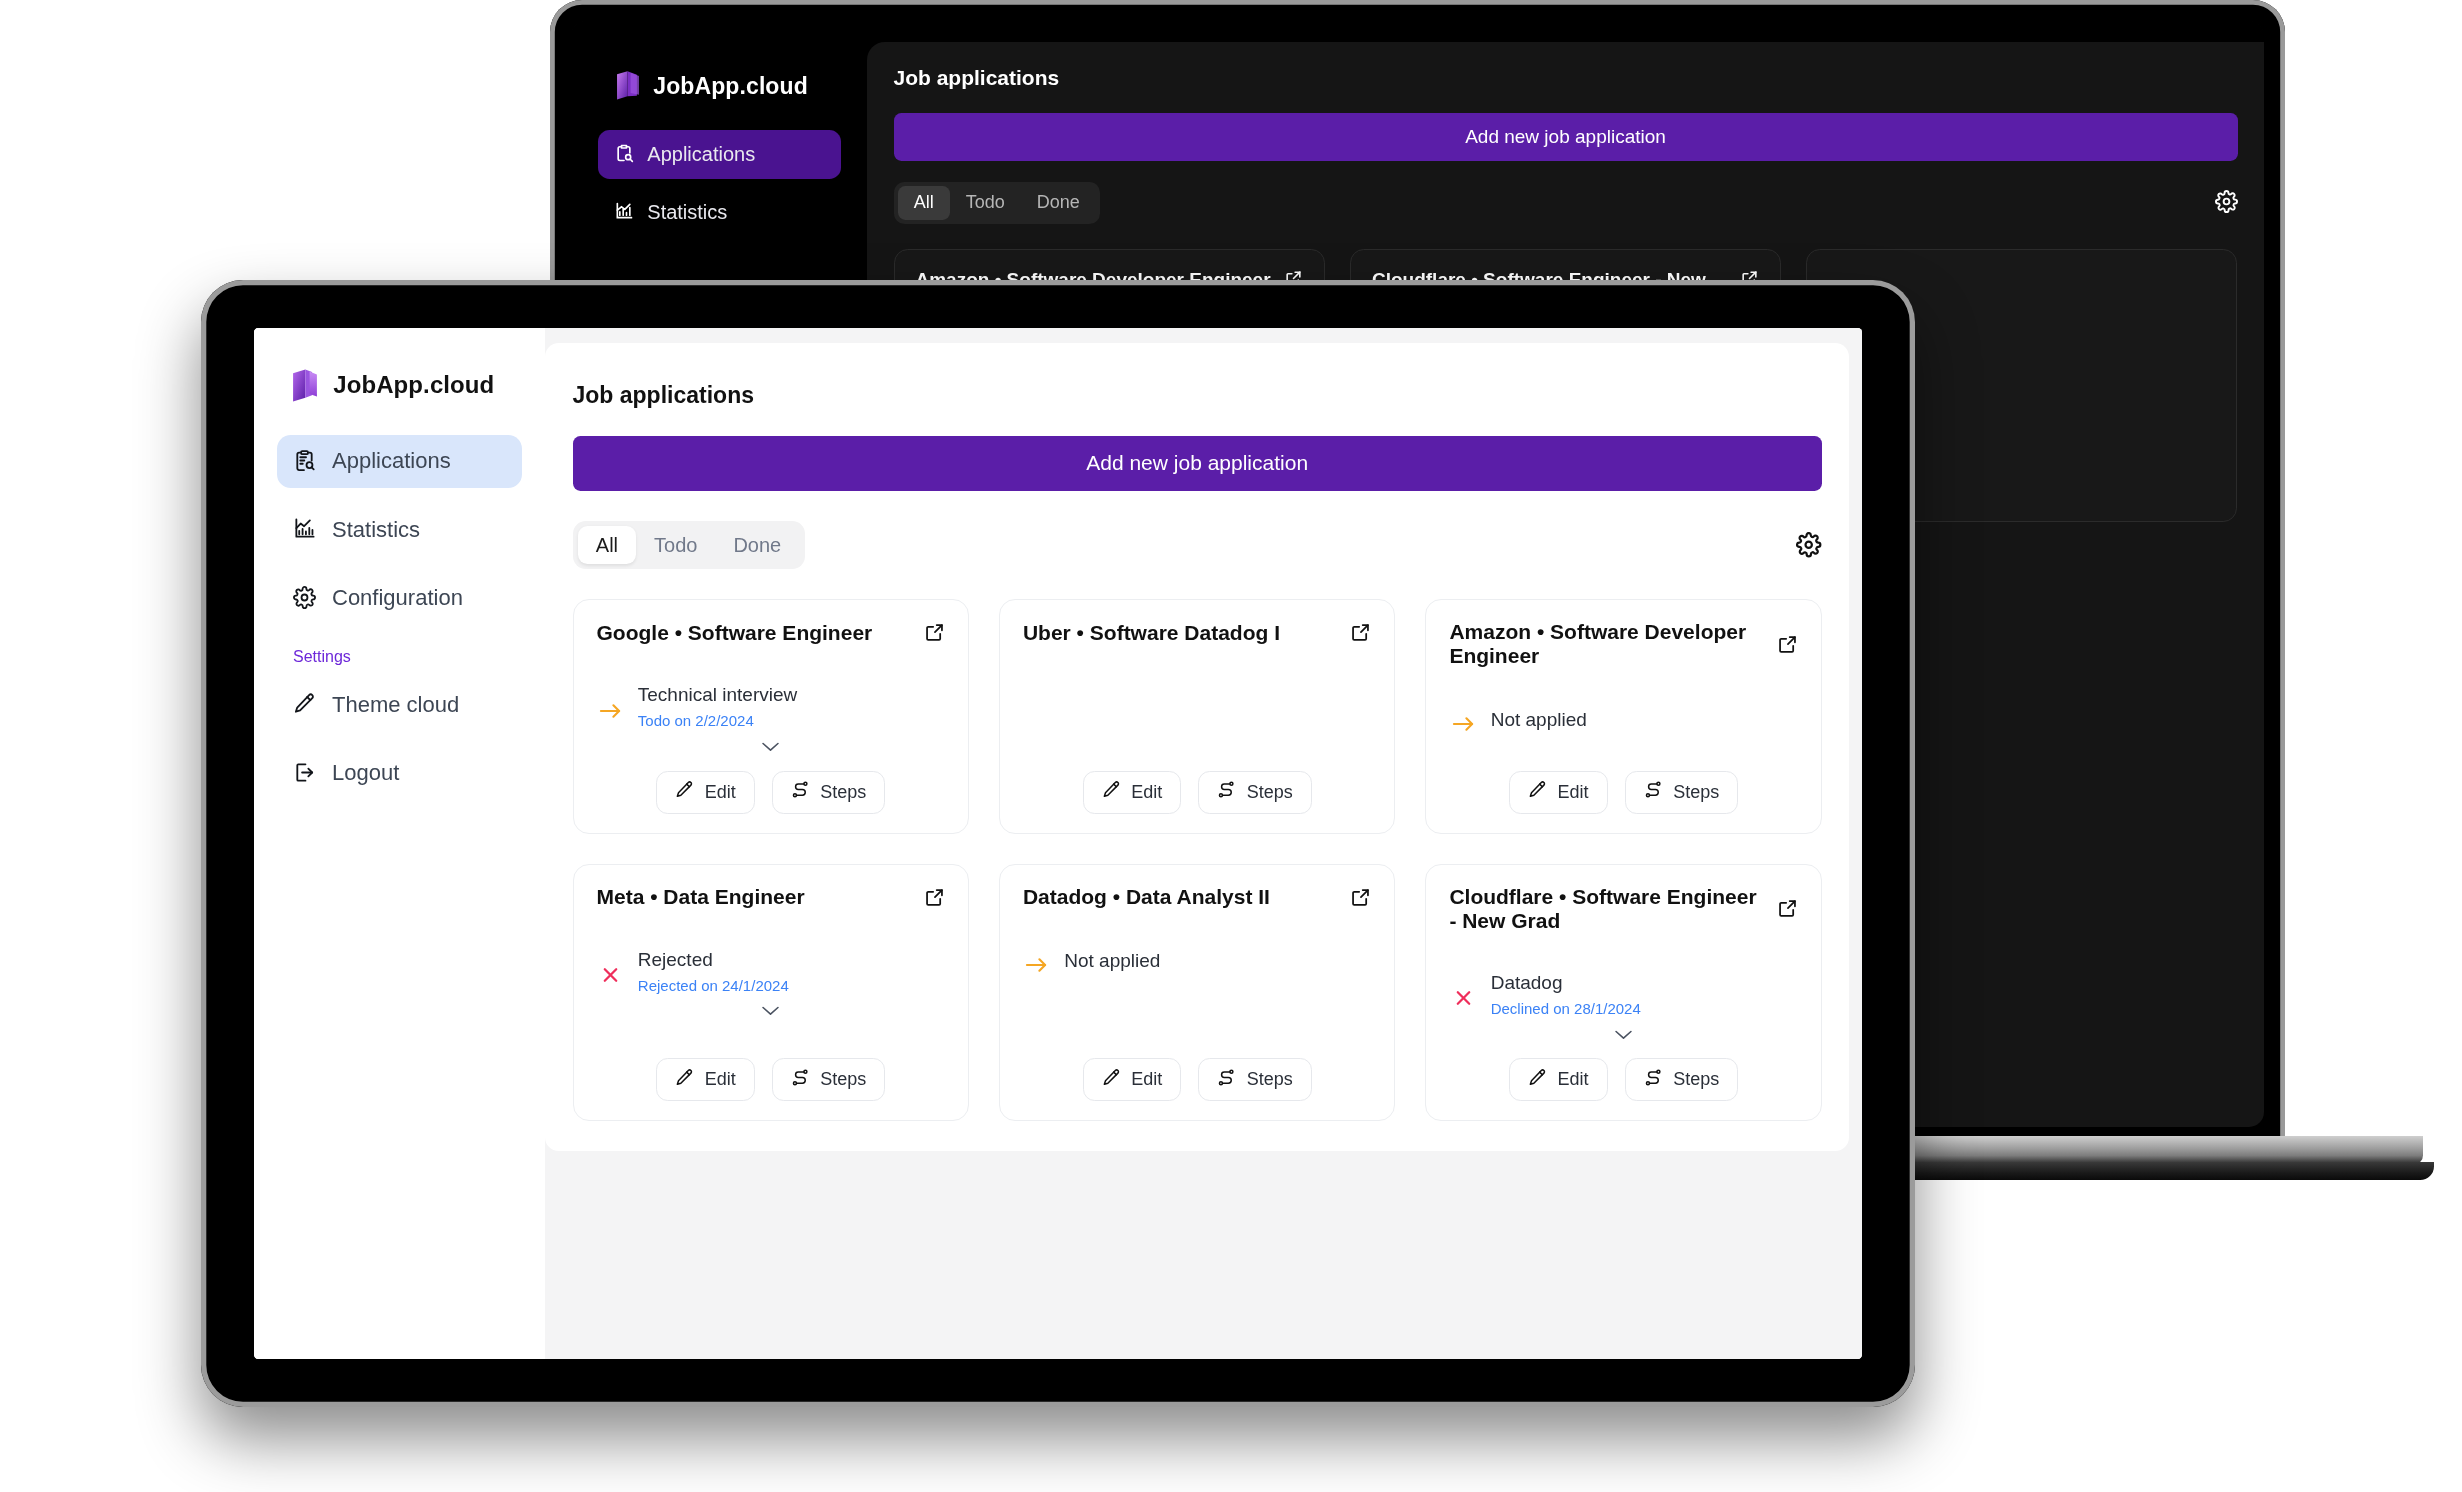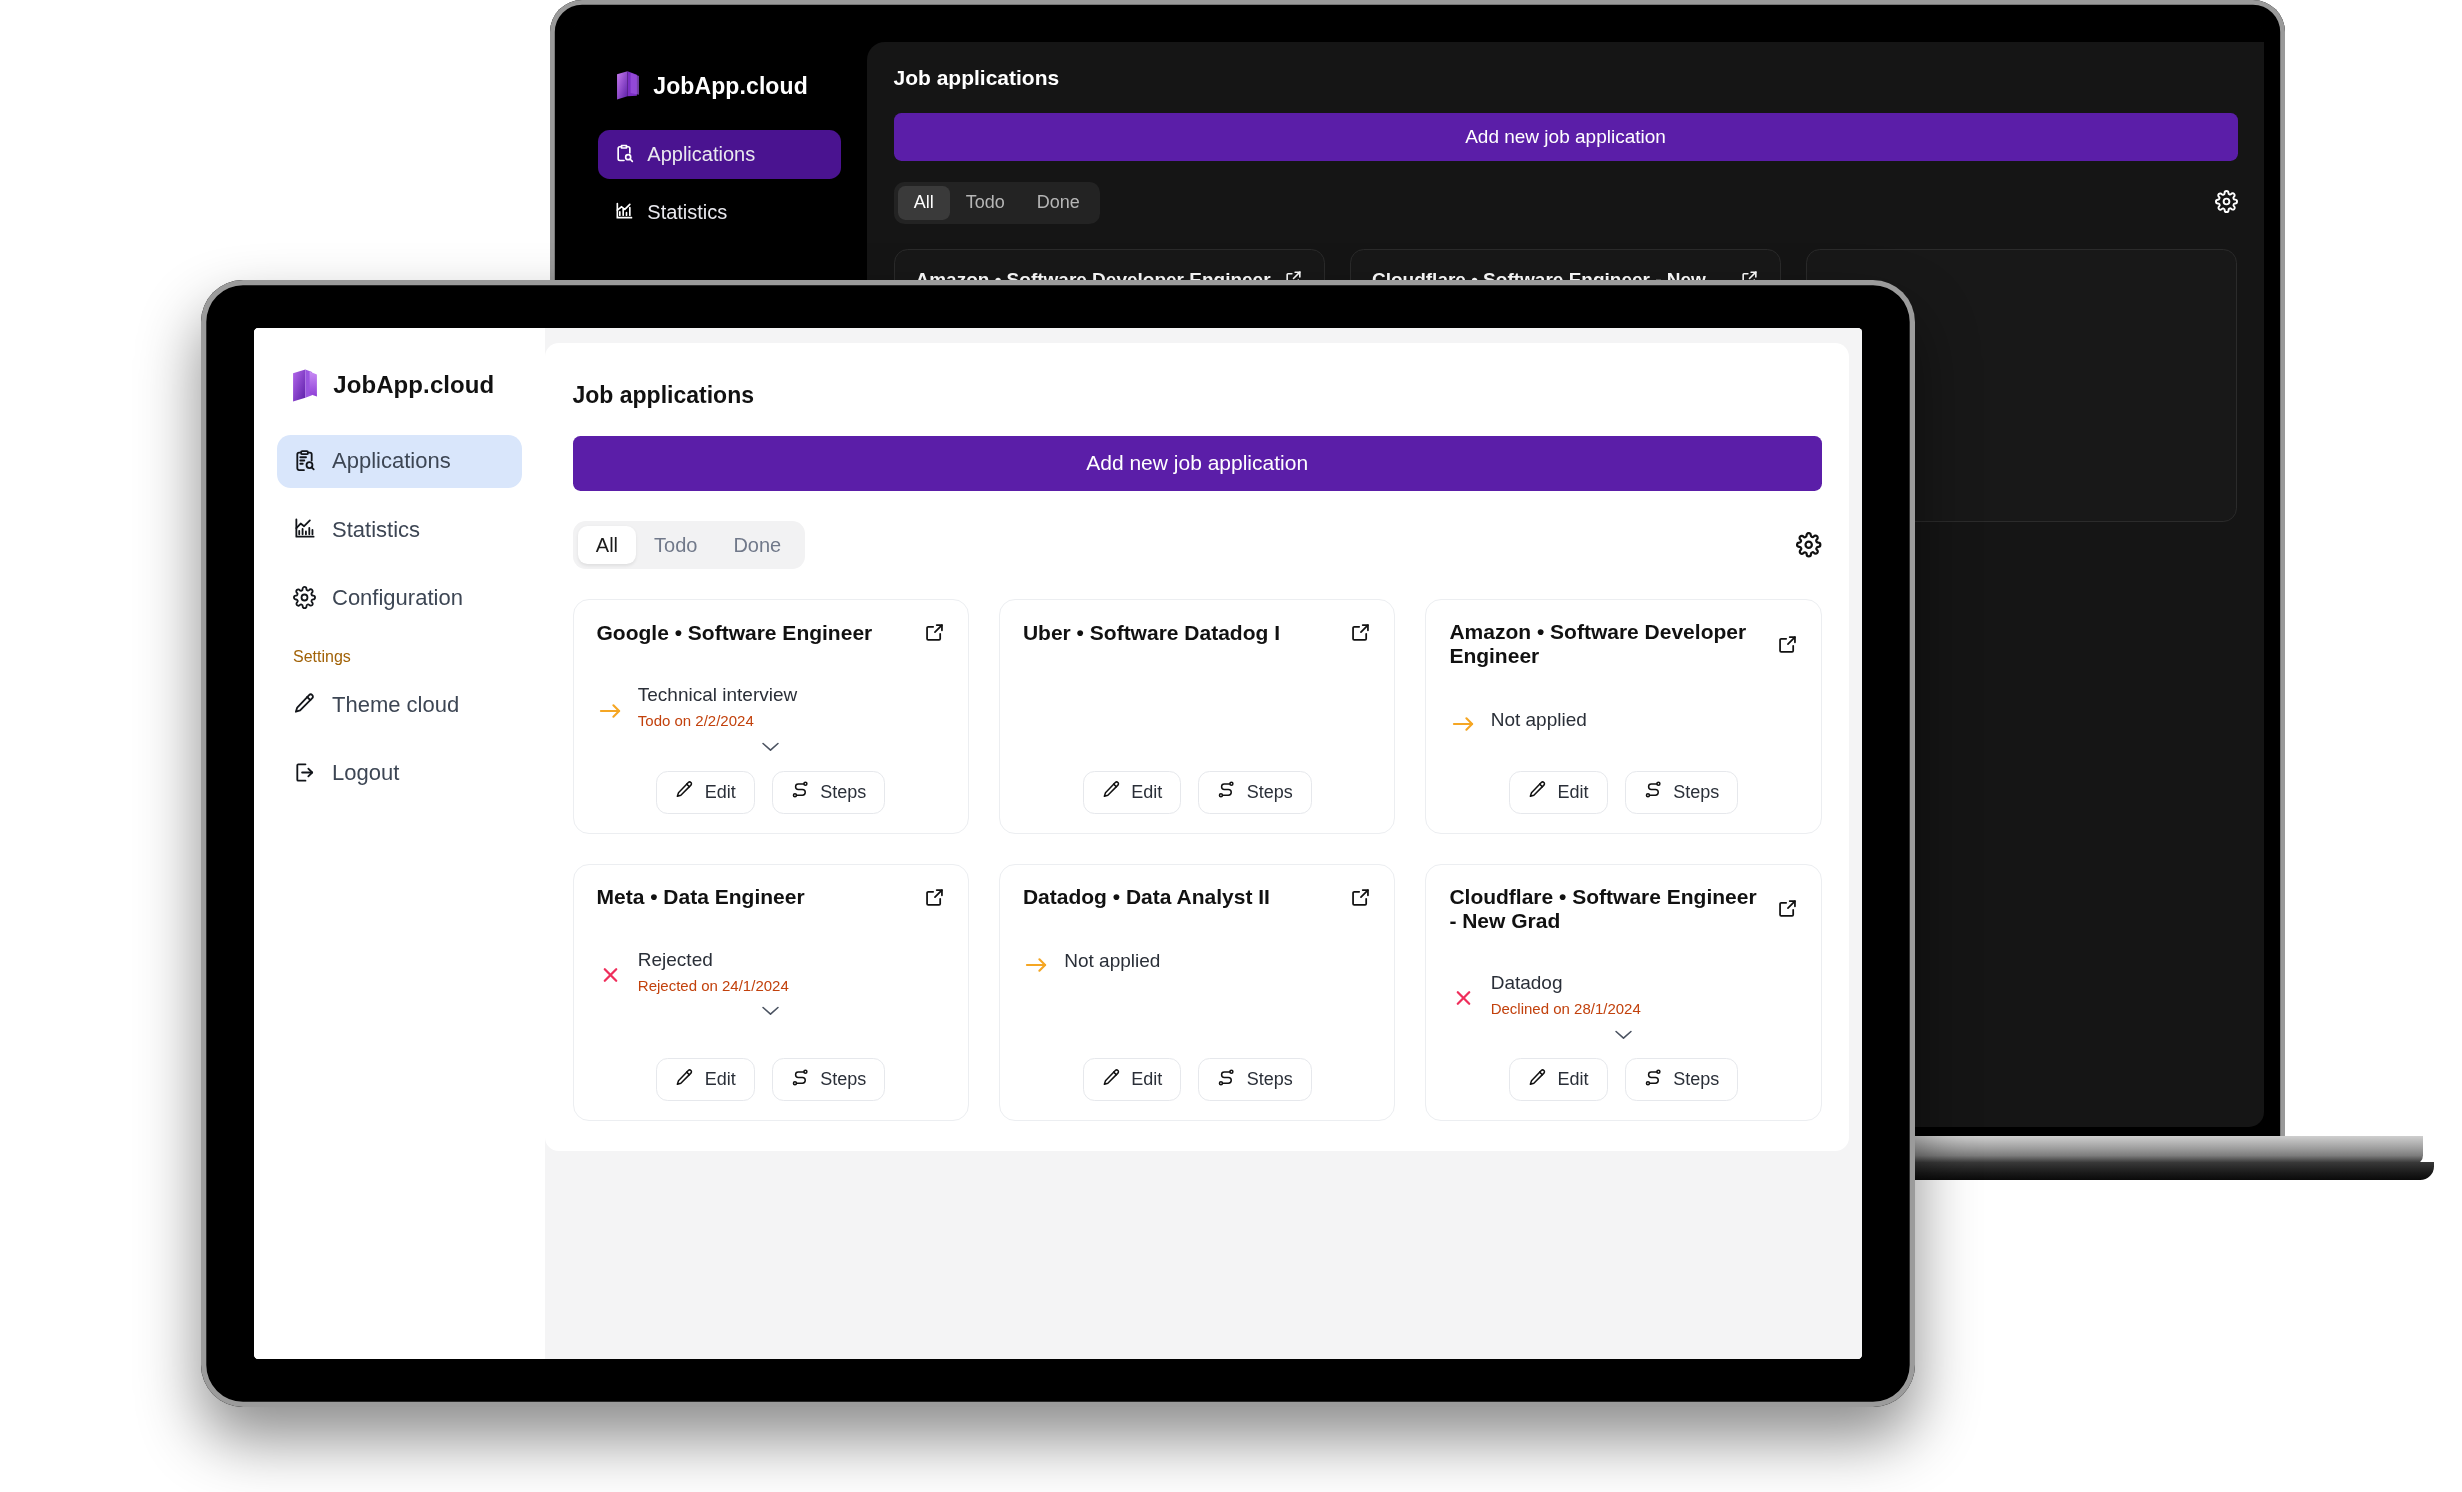--- a/index.html
+++ b/index.html
@@ -55,21 +55,21 @@
 
   
   .side{width:291px;flex:none;padding:32px 23px 0 23px;box-sizing:border-box;background:#fff;}
   .brand{display:flex;align-items:center;gap:13.8px;margin:8.5px 0 33px 13.8px;}
   .brand-name{font-size:24px;font-weight:700;color:#111;letter-spacing:0.1px;}
   .logo-ico{width:28.6px;height:33px;position:relative;flex:none;}
   .nav-item{display:flex;align-items:center;gap:16px;padding:13.8px 16px;border-radius:13.8px;margin-bottom:15px;cursor:pointer;}
   .nav-item.active{background:#d9e6fb;}
   .nav-label{font-size:22px;color:#3d4654;}
   .nav-item.active .nav-label{color:#3d4654;}
-  .side-group{font-size:16px;color:#a16207;margin:23px 0 11.6px 16px;}
+  .side-group{font-size:16px;color:#6d28d9;margin:23px 0 11.6px 16px;}
 
   
   .main{flex:1;background:#f4f4f5;padding:15px 12.7px 12.7px 0;box-sizing:border-box;}
   .panel{background:#fff;border-radius:13.8px;padding:24px 27.5px 30px 27.5px;box-sizing:border-box;}
   .h1{font-size:23px;font-weight:700;color:#111;margin-bottom:26.5px;}
   .addbtn{background:#5b1ea8;color:#fff;border:none;width:100%;height:55px;border-radius:7.4px;
     font-size:21px;font-family:inherit;cursor:pointer;display:flex;align-items:center;justify-content:center;}
   .tabsrow{display:flex;align-items:center;justify-content:space-between;margin-top:30px;}
   .tabs{display:inline-flex;background:#f2f2f3;border-radius:12.7px;padding:5.3px;}
   .tab{padding:7.4px 18px;border-radius:9.5px;color:#71798a;font-size:20px;cursor:pointer;}
@@ -78,21 +78,21 @@
 
   .grid{display:grid;grid-template-columns:repeat(3,1fr);gap:30px;margin-top:30px;}
   .card{background:#fff;border:1.6px solid #eceef1;border-radius:16px;padding:20px 23px 19px 23px;
     min-height:228px;display:flex;flex-direction:column;box-sizing:border-box;}
   .card-top{display:flex;align-items:center;justify-content:space-between;gap:12.7px;}
   .card-title{font-size:21px;font-weight:700;color:#111;line-height:1.15;}
   .ext{cursor:pointer;flex:none;margin-top:2.1px;}
   .status{display:flex;align-items:center;gap:13.8px;margin-top:39px;}
   .st-ico{flex:none;width:27.5px;display:flex;justify-content:center;padding-top:7.4px;}
   .st-main{font-size:19px;color:#2a2f38;line-height:1.2;}
-  .st-sub{font-size:15px;color:#c2410c;margin-top:5.3px;}
+  .st-sub{font-size:15px;color:#3b82f6;margin-top:5.3px;}
   .chev{display:flex;justify-content:center;color:#4a5260;margin-top:11.6px;cursor:pointer;}
   .actions{display:flex;gap:17px;justify-content:center;margin-top:auto;padding-top:18px;}
   .abtn{border:1.6px solid #e6e8ec;background:#fff;border-radius:11.6px;padding:8.5px 18px;display:flex;align-items:center;gap:10.6px;
     font-size:18px;color:#2a2f38;font-family:inherit;cursor:pointer;}
 </style>
 </head>
 <body>
 
 <div id="laptop">
   <div class="lt-screen">

